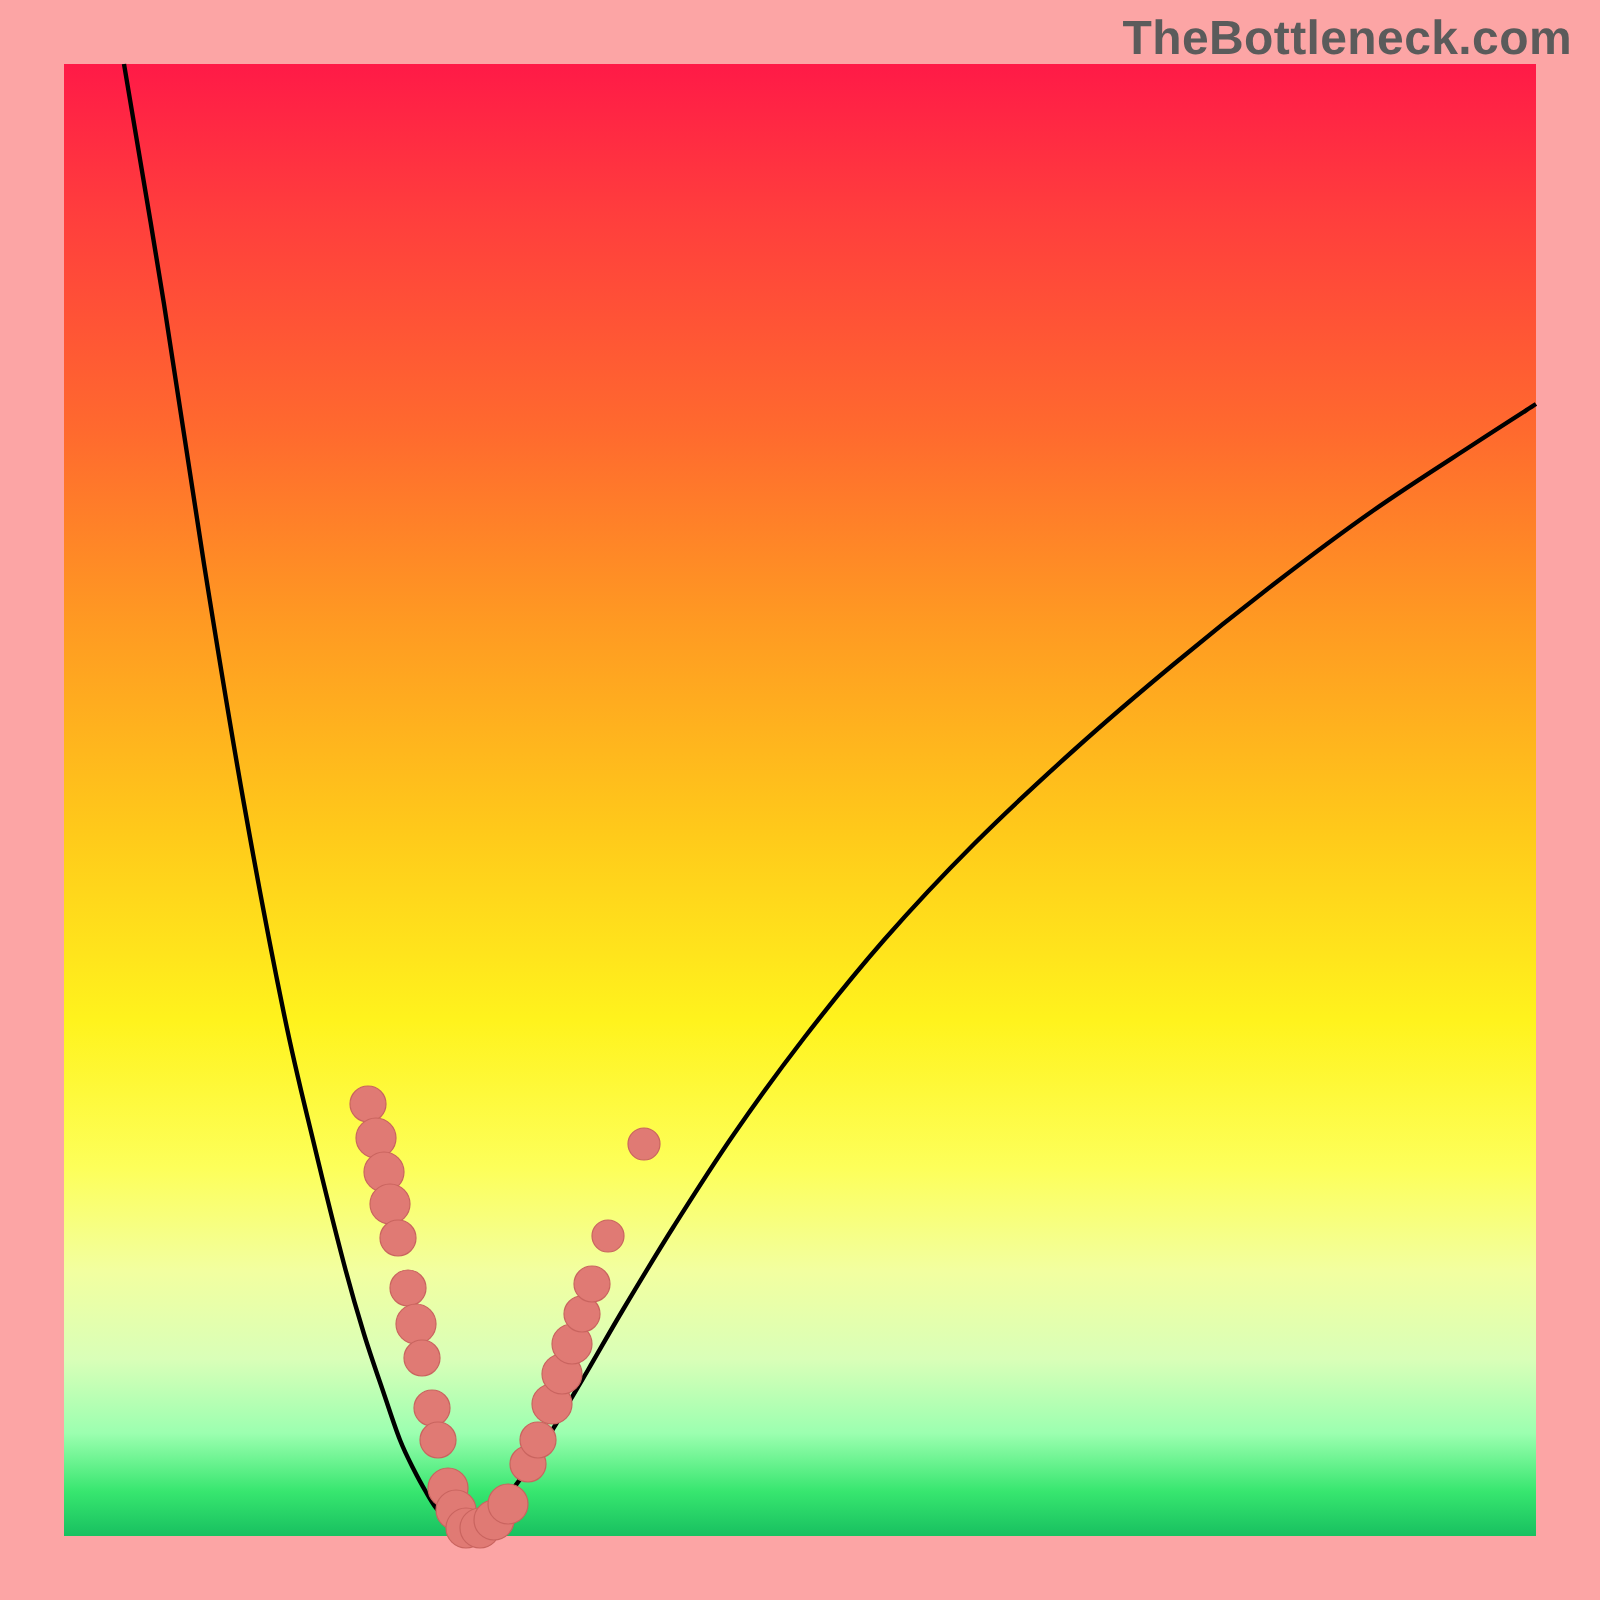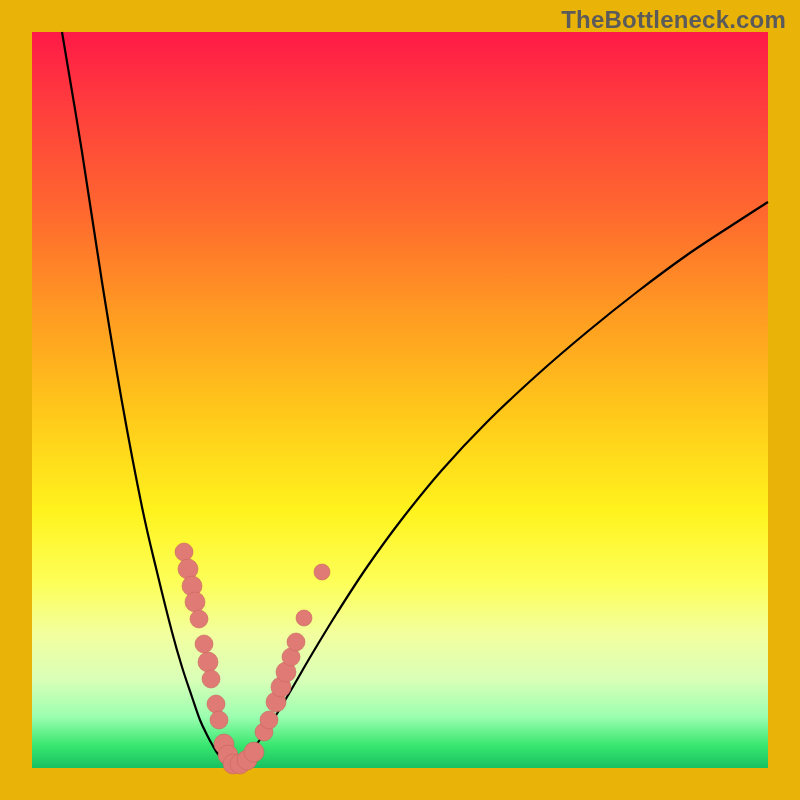--- a/index.html
+++ b/index.html
@@ -10,21 +10,21 @@
     overflow: hidden;
     background: #000;
     font-family: Arial, Helvetica, sans-serif;
   }
   .frame {
     position: absolute;
     left: 0;
     top: 0;
     width: 800px;
     height: 800px;
-    background: #eab308;
+    background: #fca5a5;
   }
   .plot {
     position: absolute;
     left: 32px;
     top: 32px;
     width: 736px;
     height: 736px;
     
     background: linear-gradient(to bottom,
       #ff1a47 0%,

